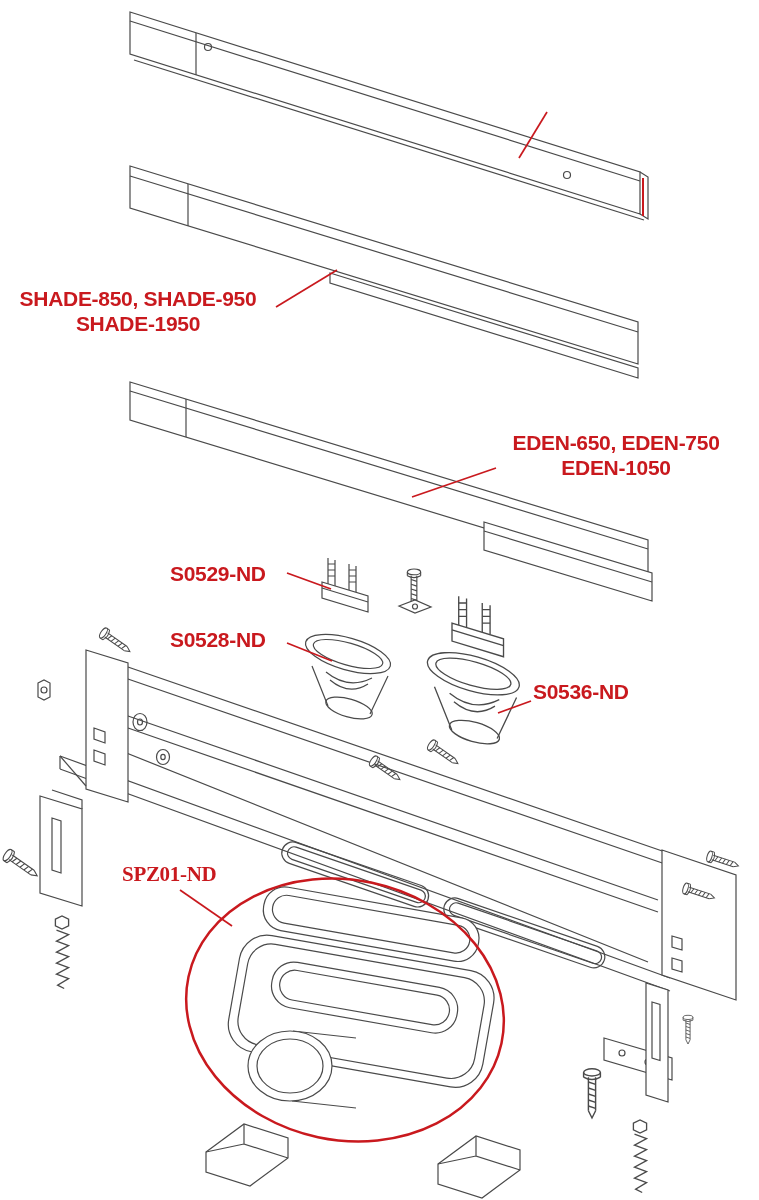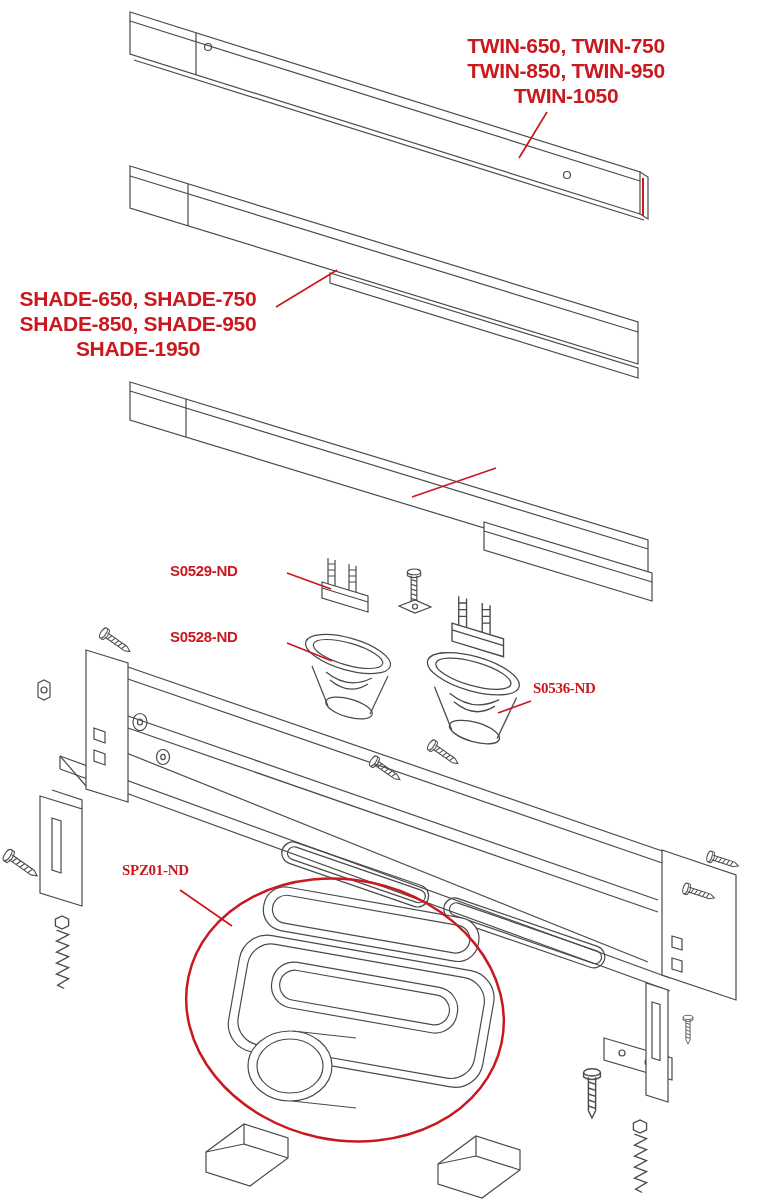--- a/index.html
+++ b/index.html
@@ -17,21 +17,21 @@
     font-weight:bold;
     text-align:center;
     font-family:"Liberation Sans",sans-serif;
     letter-spacing:-0.3px;
   }
   .big{font-size:21px;line-height:25px;}
   .part{
     position:absolute;
     color:#c9191e;
     font-weight:bold;
-    font-size:15px;
+    font-size:21px;
     white-space:nowrap;
     font-family:"Liberation Sans",sans-serif;
     letter-spacing:-0.3px;
   }
 </style>
 </head>
 <body>
 
 <div class="canvas">
 
@@ -184,33 +184,29 @@
     <path d="M547,112 L519,158"></path>
     <path d="M276,307 L337,270"></path>
     <path d="M496,468 L412,497"></path>
     <path d="M287,573 L331,589"></path>
     <path d="M287,643 L332,661"></path>
     <path d="M531,701 L498,713"></path>
     <path d="M180,890 L232,926"></path>
   </g>
 </svg>
 
-  <div class="lbl big" style="left:450px;top:33px;width:232px;">
-    <div>TWIN-650, TWIN-750</div>
-    <div>TWIN-850, TWIN-950</div>
-    <div>TWIN-1050</div>
-  </div>
 
   <div class="lbl big" style="left:2px;top:286px;width:272px;">
-    <div>SHADE-650, SHADE-750</div>
     <div>SHADE-850, SHADE-950</div>
     <div>SHADE-1950</div>
   </div>
 
   <div class="lbl big" style="left:494px;top:430px;width:244px;">
+    <div>EDEN-650, EDEN-750</div>
+    <div>EDEN-1050</div>
   </div>
 
   <div class="part" style="left:170px;top:562px;">S0529-ND</div>
   <div class="part" style="left:170px;top:628px;">S0528-ND</div>
-  <div class="part" style="left:533px;top:680px;font-family:Liberation Serif, serif;">S0536-ND</div>
+  <div class="part" style="left:533px;top:680px;">S0536-ND</div>
   <div class="part" style="left:122px;top:862px;font-family:Liberation Serif, serif;">SPZ01-ND</div>
 
 </div>
 
 </body></html>

